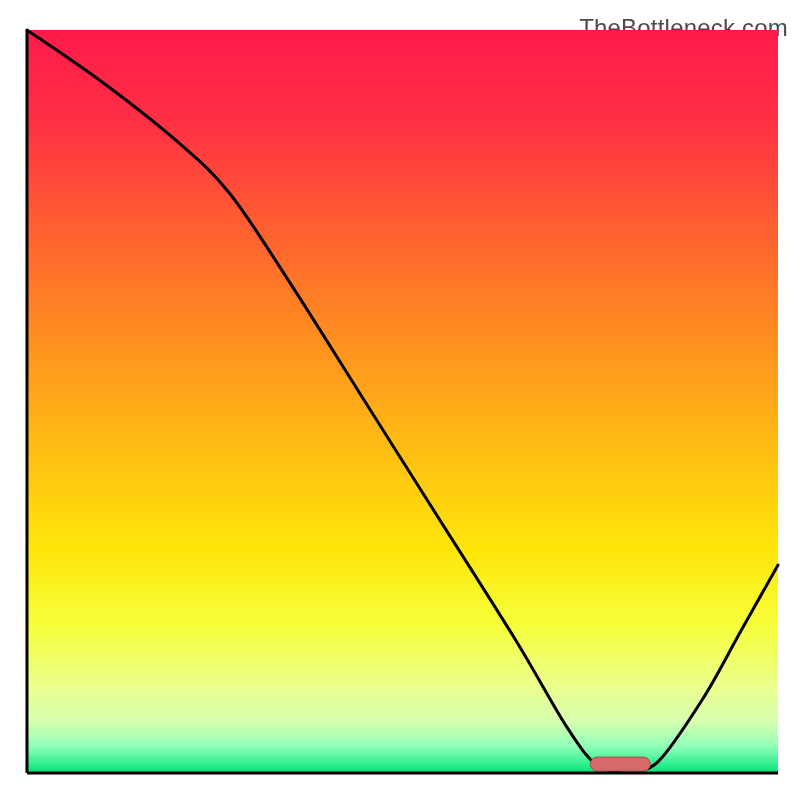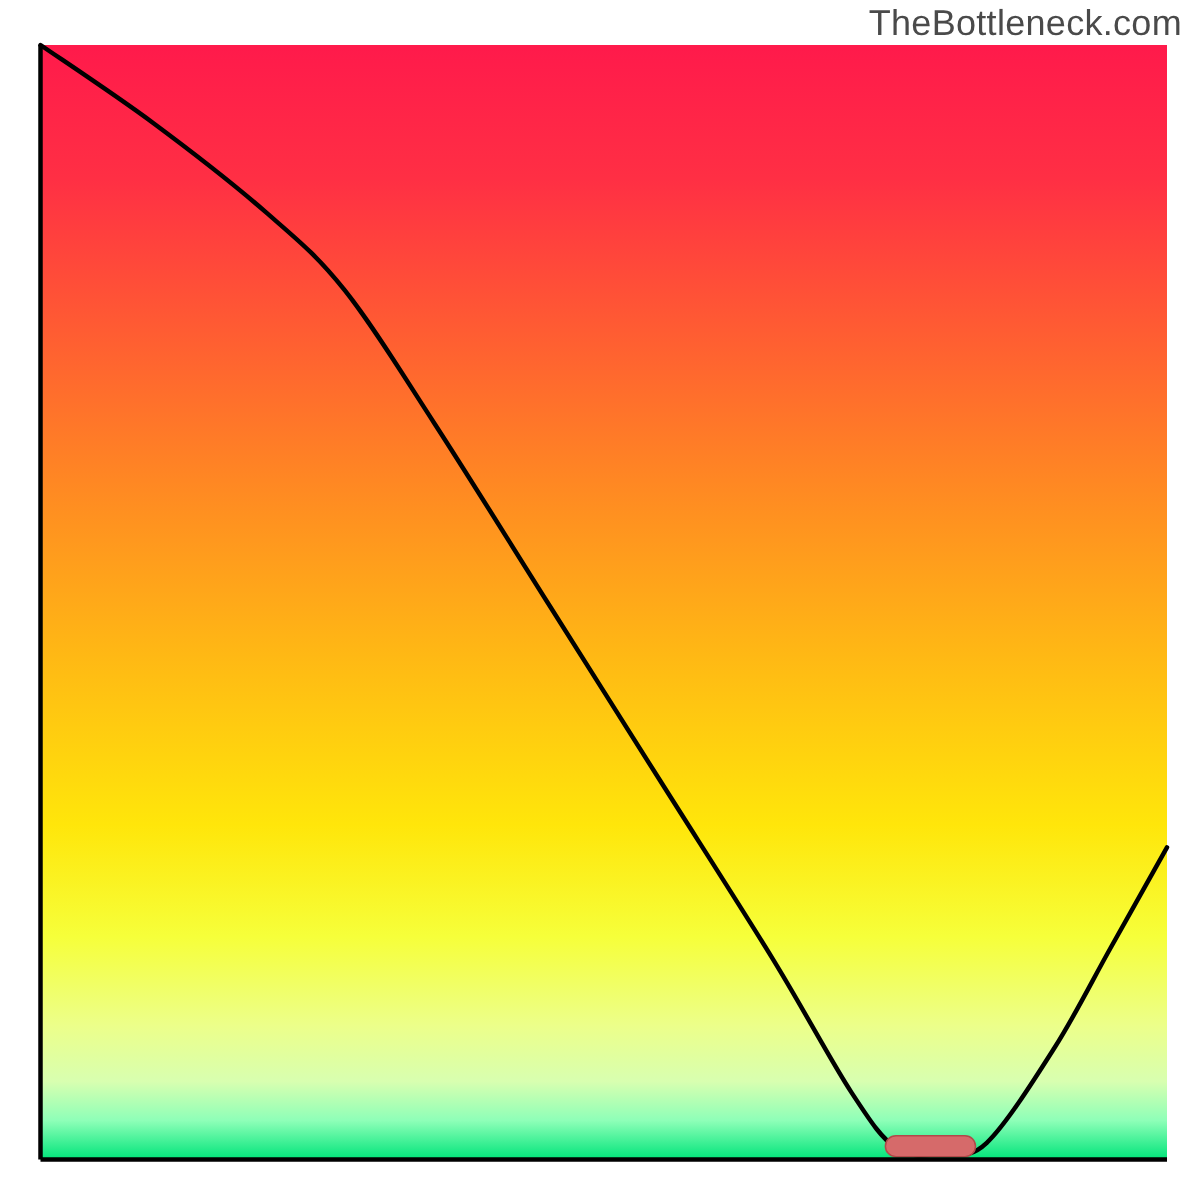--- a/index.html
+++ b/index.html
@@ -11,21 +11,21 @@
     font-family: Arial, Helvetica, sans-serif;
     overflow: hidden;
   }
   .frame {
     position: relative;
     width: 800px;
     height: 800px;
   }
   .attribution {
     position: absolute;
-    top: 2px;
+    top: 14px;
     right: 12px;
     font-size: 24px;
     font-weight: 400;
     color: #4a4a4a;
     letter-spacing: 0.2px;
   }
   svg.plot {
     position: absolute;
     left: 0;
     top: 0;

